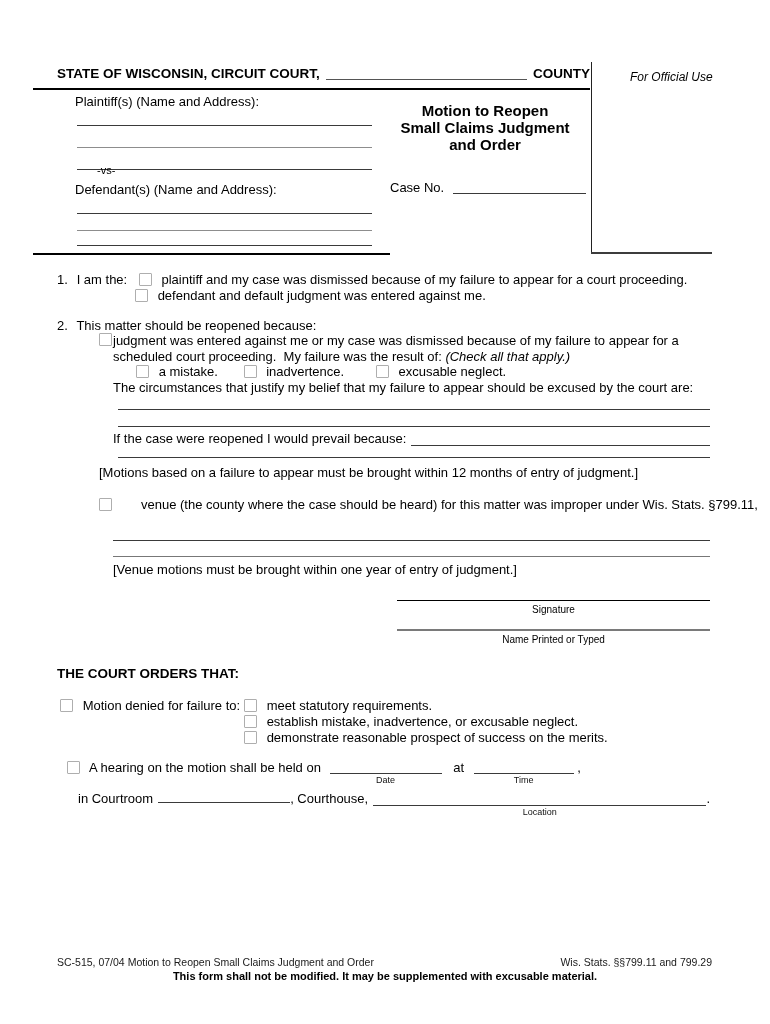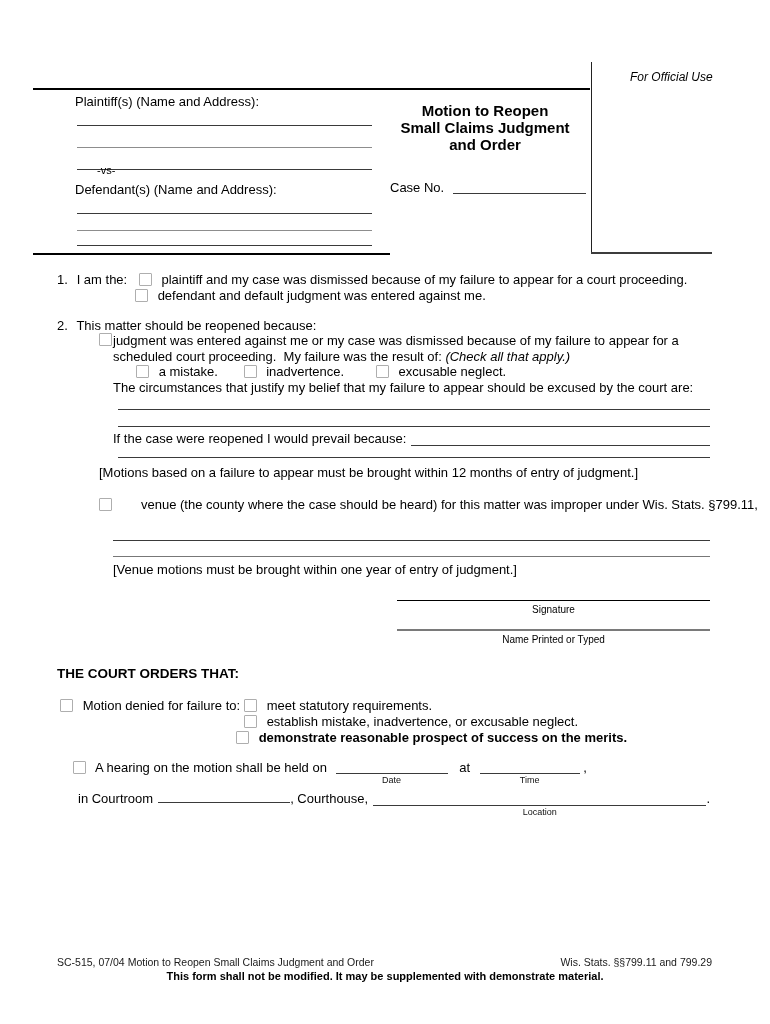--- a/index.html
+++ b/index.html
@@ -26,20 +26,25 @@
   .sub { position:absolute; left:0; right:0; top:100%; margin-top:2px; text-align:center; font-size:9px; line-height:10px; color:#111; }
   .center { text-align:center; }
   .tiny { font-size:10px; line-height:11px; }
   .foot { font-size:10.5px; line-height:12px; color:#1a1a1a; }
 </style>
 </head>
 <body>
 
 <div class="page">
 
+  <div class="abs nowrap" style="left:57px; top:66px; width:533px; display:flex; align-items:baseline;">
+    <span class="b" style="font-size:13.5px;">STATE OF WISCONSIN, CIRCUIT COURT,</span>
+    <span class="fill" style="flex:1 1 auto; margin:0 6px; border-color:#555;"></span>
+    <span class="b" style="font-size:13.5px;">COUNTY</span>
+  </div>
   <div class="rule" style="left:33px; top:88px; width:557px; height:2px;"></div>
 
   <div class="rule" style="left:591px; top:62px; width:1px; height:192px; background:#222;"></div>
   <div class="rule" style="left:591px; top:252px; width:121px; height:2px; background:#3c3c3c;"></div>
   <div class="abs i" style="left:601px; top:70px; font-size:12px;margin-left:29px;">For Official Use</div>
 
   <div class="abs nowrap" style="left:75px; top:94px;">Plaintiff(s) (Name and Address):</div>
   <div class="hline" style="left:77px; top:125px; width:295px;"></div>
   <div class="hline" style="left:77px; top:147px; width:295px; border-color:#8d8d8d;"></div>
   <div class="hline" style="left:77px; top:169px; width:295px;"></div>
@@ -129,41 +134,41 @@
     <span>Motion denied for failure to:</span>
   </div>
   <div class="abs nowrap" style="left:244px; top:698px;">
     <span class="cb" style="margin-right:6px;"></span>
     <span>meet statutory requirements.</span>
   </div>
   <div class="abs nowrap" style="left:244px; top:714px;">
     <span class="cb" style="margin-right:6px;"></span>
     <span>establish mistake, inadvertence, or excusable neglect.</span>
   </div>
-  <div class="abs nowrap" style="left:236px; top:730px;font-weight:bold;">
+  <div class="abs nowrap" style="left:244px; top:730px;">
     <span class="cb" style="margin-right:6px;"></span>
     <span>demonstrate reasonable prospect of success on the merits.</span>
   </div>
 
-  <div class="abs nowrap" style="left:73px; top:760px;">
+  <div class="abs nowrap" style="left:67px; top:760px;">
     <span class="cb" style="margin-right:6px;"></span>
     <span>A hearing on the motion shall be held on</span>
     <span class="fill" style="width:112px; margin-left:5px;"><span class="sub">Date</span></span>
     <span style="margin-left:8px; margin-right:6px;">at</span>
     <span class="fill" style="width:100px;"><span class="sub">Time</span></span>
     <span>,</span>
   </div>
 
   <div class="abs flexrow nowrap" style="left:78px; top:791px; width:632px;">
     <span>in Courtroom</span>
     <span class="fill" style="width:132px; margin-left:5px; top:0;"></span>
     <span>, Courthouse,</span>
     <span class="fillflex" style="margin-left:5px;">
         <span class="sub">Location</span>
       </span>
     <span>.</span>
   </div>
 
   <div class="abs nowrap foot" style="left:57px; top:956px;">SC-515, 07/04 Motion to Reopen Small Claims Judgment and Order</div>
   <div class="abs nowrap foot" style="right:58px; top:956px;">Wis. Stats. §§799.11 and 799.29</div>
-  <div class="abs center b" style="left:0; top:969px; width:770px; font-size:11px;">This form shall not be modified. It may be supplemented with demonstrate material.</div>
+  <div class="abs center b" style="left:0; top:969px; width:770px; font-size:11px;">This form shall not be modified. It may be supplemented with excusable material.</div>
 
 </div>
 
 </body></html>

